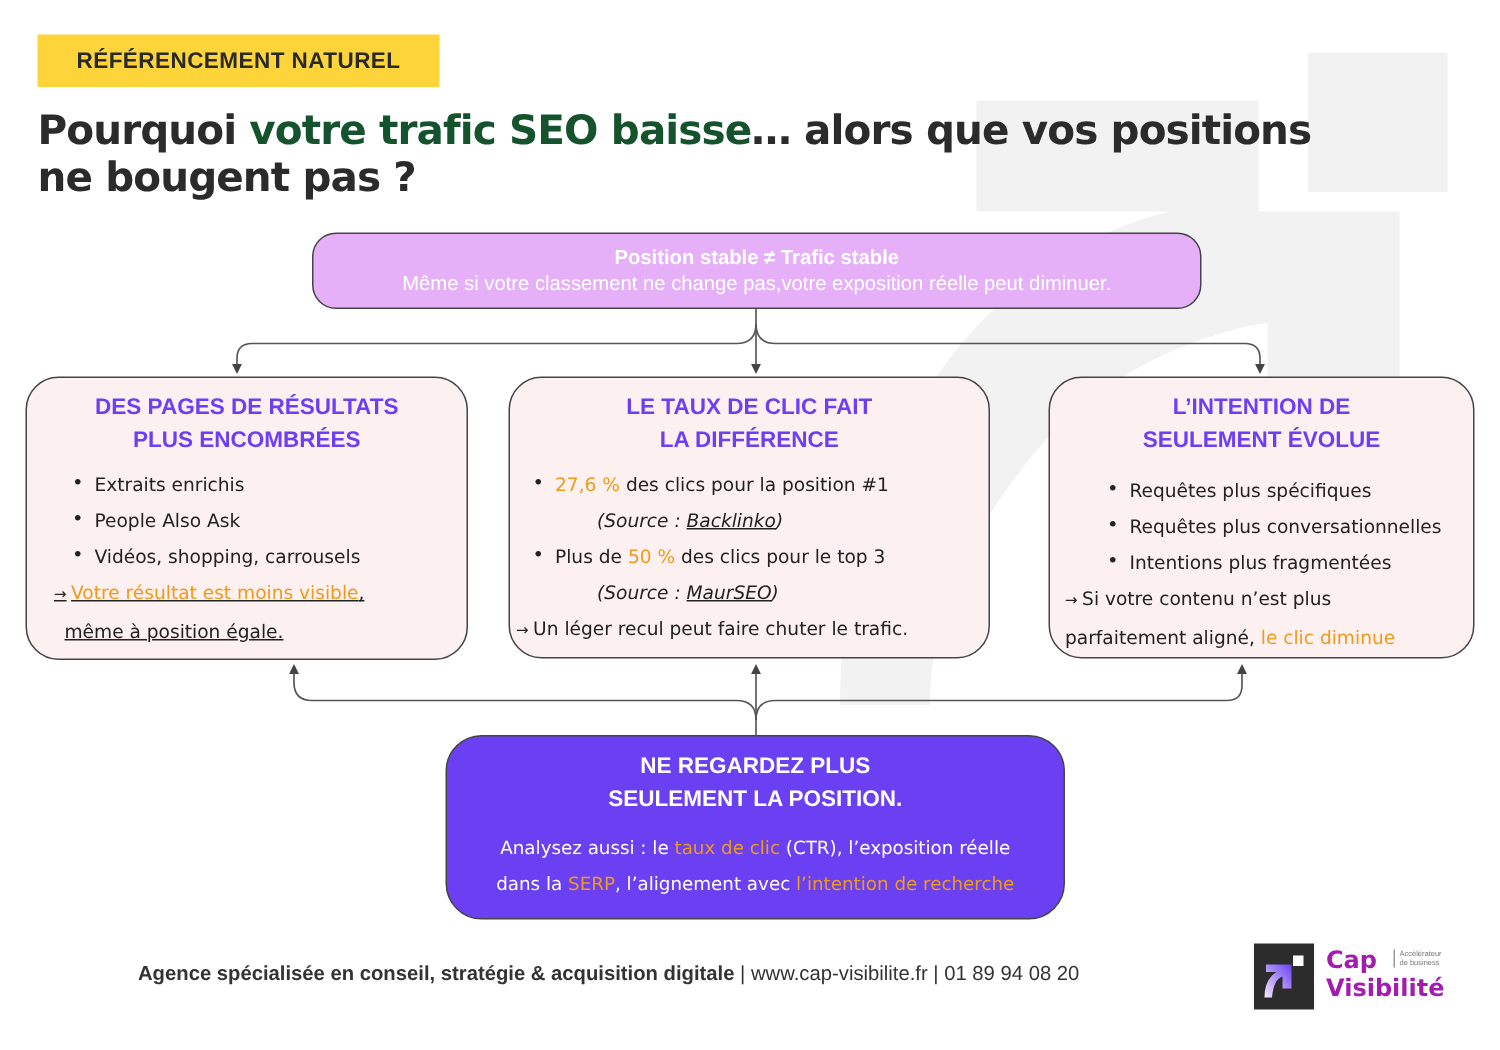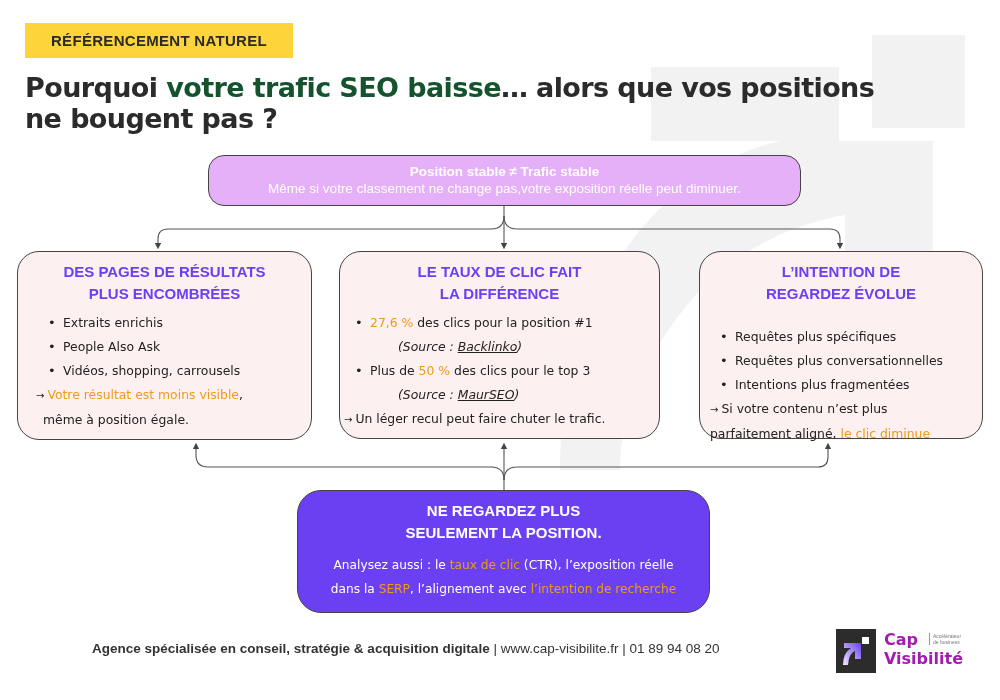--- a/index.html
+++ b/index.html
@@ -43,30 +43,30 @@
   .card li { position: relative; line-height: 24px; }
   .card li::before { content: "•"; position: absolute; left: -15px; top: 0; font-size: 13px; }
   .card .line { line-height: 24px; }
   .card .src { font-style: italic; line-height: 24px; margin-left: 28px; }
   .card .src u { text-decoration: underline; }
   .orange { color: #ee9a1a; }
   .arrow-t { font-size: 10px; margin-right: 3px; }
 
   .card-1 { left: 17px; top: 251px; width: 295px; height: 189px; }
   .card-1 ul { padding-left: 45px; }
-  .card-1 .line { padding-left: 18px; }
+  .card-1 .line { padding-left: 18px; text-decoration: underline; }
   .card-1 .line.ind { padding-left: 25px; }
 
   .card-2 { left: 339px; top: 251px; width: 321px; height: 188px; }
   .card-2 ul { padding-left: 30px; }
   .card-2 .src { padding-left: 30px; }
   .card-2 .line { padding-left: 4px; }
 
   .card-3 { left: 699px; top: 251px; width: 284px; height: 188px; }
-  .card-3 ul { padding-left: 35px; margin-top: 20px; }
+  .card-3 ul { padding-left: 53px; margin-top: 10px; }
   .card-3 .line { padding-left: 10px; }
 
   .cta {
     position: absolute; left: 297px; top: 490px; width: 413px; height: 123px;
     background: #6a40f2; border: 1.3px solid #444; border-radius: 24px; color: #fff;
     text-align: center;
   }
   .cta .ct { font-family: "Liberation Sans", sans-serif; font-weight: bold; font-size: 15px; line-height: 22px; margin-top: 9px; }
   .cta .body { font-family: "DejaVu Sans", sans-serif; font-size: 12.2px; line-height: 24px; margin-top: 9px; }
 
@@ -151,21 +151,21 @@
   </ul>
   <div class="src"><span>(Source : </span><u>MaurSEO</u><span>)</span></div>
   <div class="line">
     <span class="arrow-t">→</span><span>Un léger recul peut faire chuter le trafic.</span>
   </div>
 </div>
 
 <div class="card card-3">
   <div class="ct">
     <div>L’INTENTION DE</div>
-    <div>REGARDEZ ÉVOLUE</div>
+    <div>SEULEMENT ÉVOLUE</div>
   </div>
   <ul>
     <li>Requêtes plus spécifiques</li>
     <li>Requêtes plus conversationnelles</li>
     <li> Intentions plus fragmentées</li>
   </ul>
   <div class="line">
     <span class="arrow-t">→</span><span>Si votre contenu n’est plus</span>
   </div>
   <div class="line">

